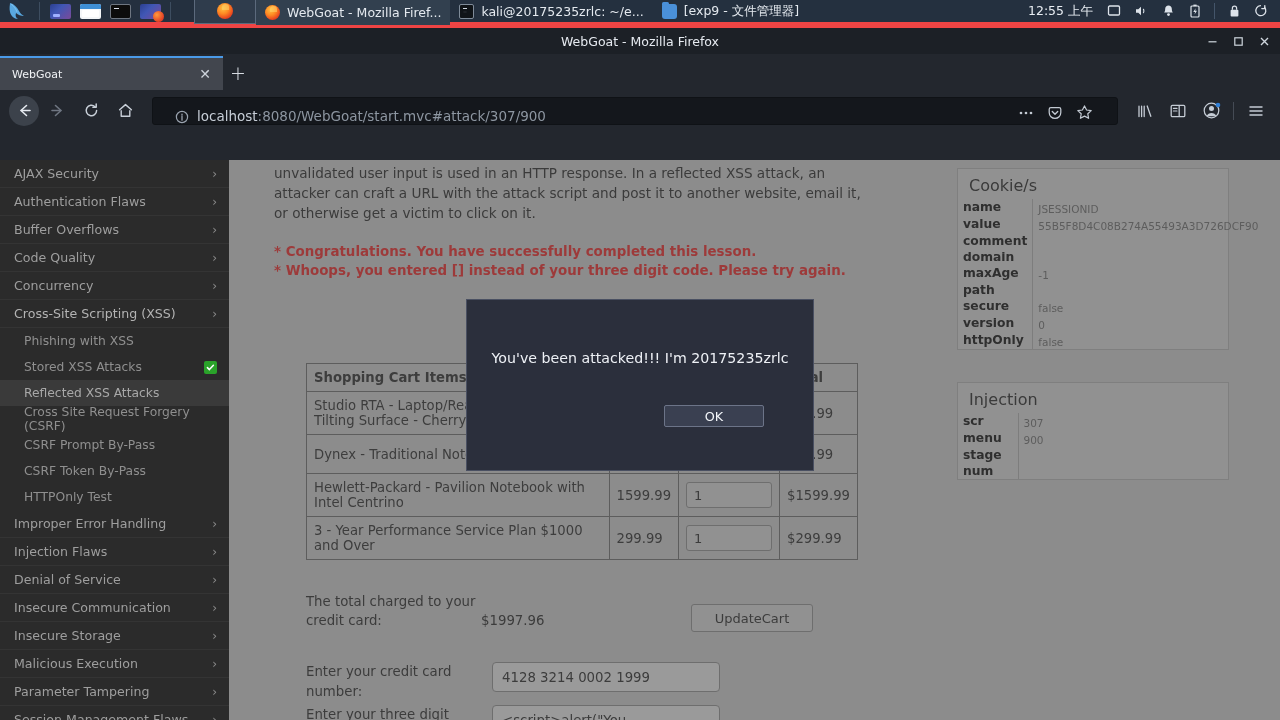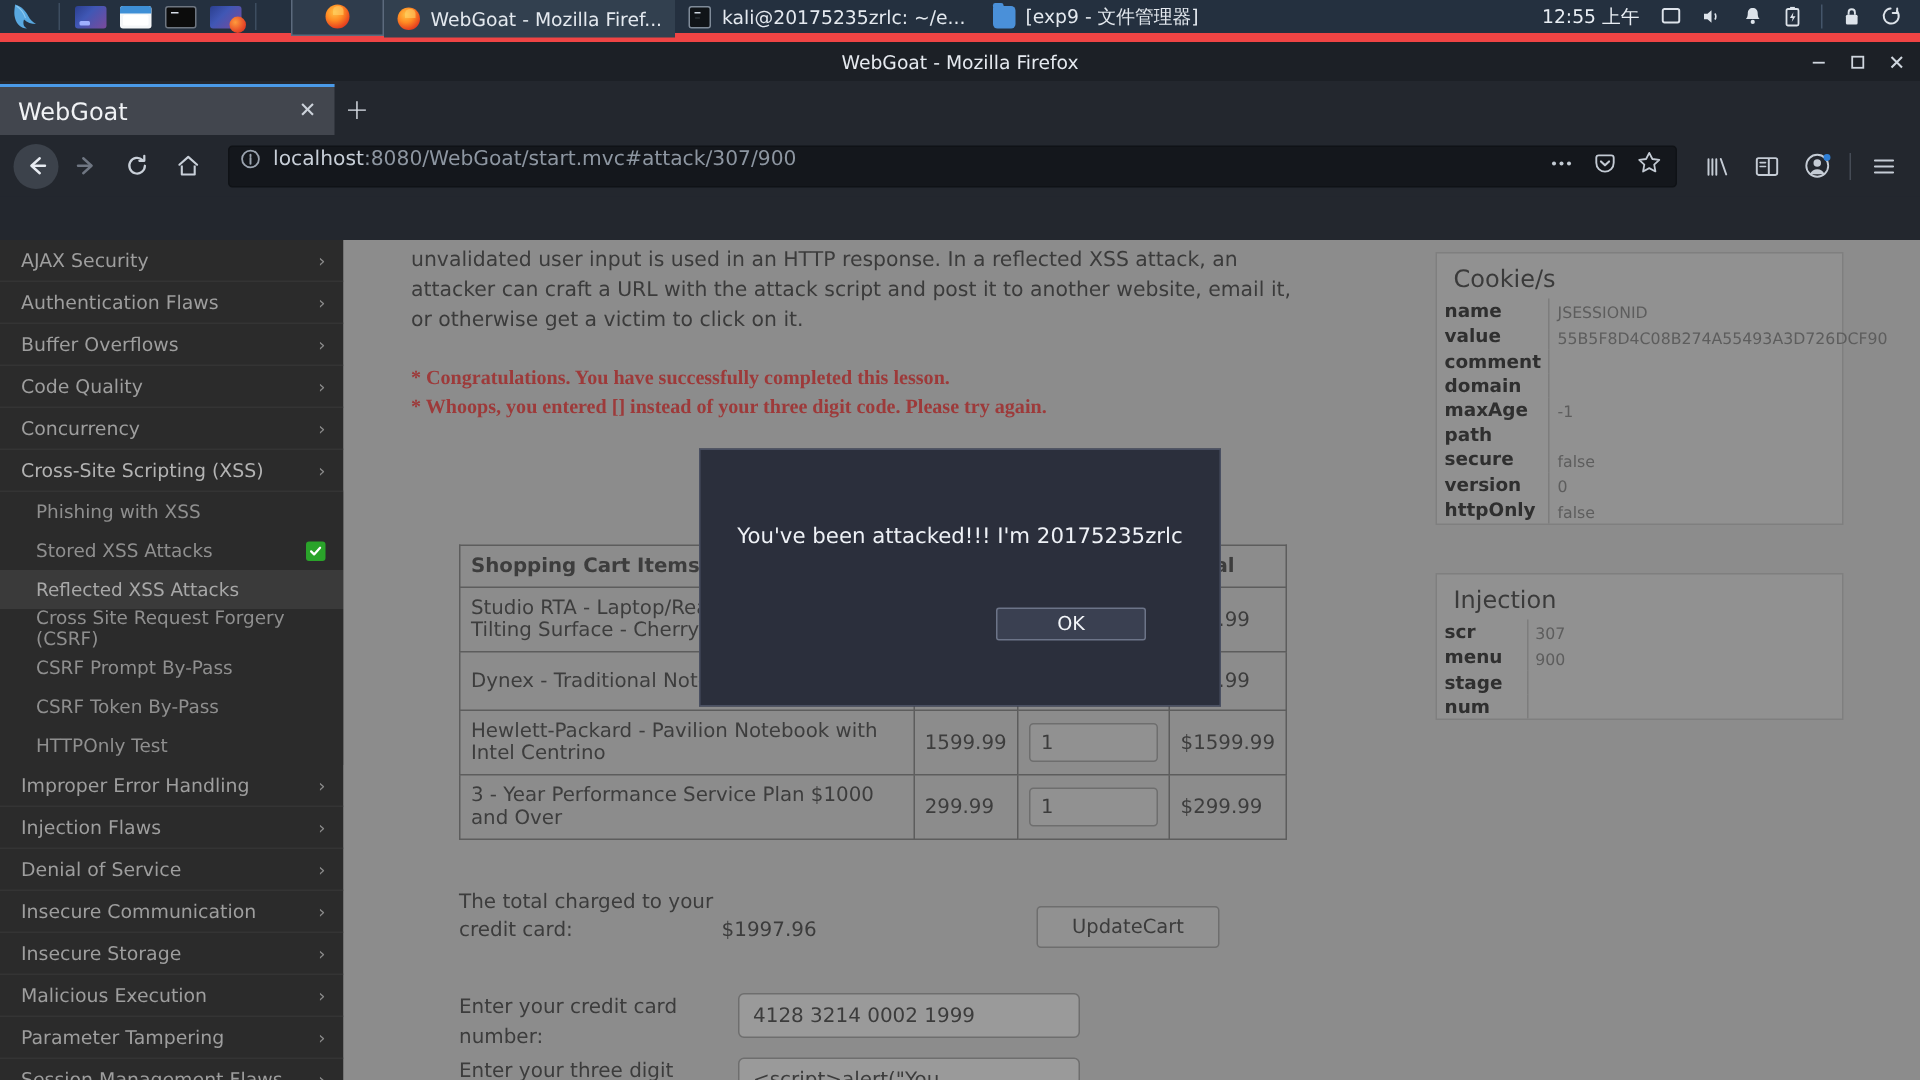--- a/index.html
+++ b/index.html
@@ -74,32 +74,32 @@
   .ff-titlebar .t { font-size: 12.5px; color: #e6eaf0; }
   .win-ctrls { position: absolute; right: 4px; top: 0; height: 26px; display: flex; align-items: center; gap: 2px; }
   .win-btn { width: 24px; height: 24px; display: flex; align-items: center; justify-content: center; color: #cfd6de; font-size: 12px; }
   .win-btn svg{display:block;}
 
   .ff-tabstrip { height: 36px; background: #23272e; display: flex; align-items: flex-end; padding-left: 0; }
   .ff-tab {
     width: 223px; height: 34px; background: #42464e; position: relative;
     display: flex; align-items: center; padding: 0 8px 0 12px; border-top: 2px solid #4a9ae8;
   }
-  .ff-tab .tt { font-size: 16px; color: #f0f2f5; flex: 1; overflow: hidden; text-overflow: ellipsis; white-space: nowrap; }
+  .ff-tab .tt { font-size: 11px; color: #f0f2f5; flex: 1; overflow: hidden; text-overflow: ellipsis; white-space: nowrap; }
   .tab-close { width: 20px; height: 20px; display:flex;align-items:center;justify-content:center; color:#cdd3db; font-size:14px; }
   .newtab { width: 30px; height: 34px; display:flex;align-items:center;justify-content:center; color:#d7dce3; font-size:19px; font-weight:300;}
 
   .ff-navbar { height: 41px; background: #23272e; display: flex; align-items: center; padding: 0 9px; gap: 2px; }
   .nav-btn { width: 32px; height: 30px; display:flex;align-items:center;justify-content:center; border-radius:3px; color:#c9d0d9; }
   .nav-btn.back { background:#3c424b; border-radius:50%; width:30px;height:30px; color:#e7ebf1;}
   .nav-btn.fwd { color: #6f7682; }
   .nav-btn svg{display:block;}
   .urlbar {
     flex: 1 1 auto; height: 28px; background: #14171c; border: 1px solid #0f1216; border-radius: 3px;
-    display: flex; align-items: flex-start; padding: 0 7px; margin: 0 6px 0 9px; gap: 7px;
+    display: flex; align-items: flex-end; padding: 0 22px; margin: 0 6px 0 9px; gap: 7px;
   }
   .urlbar .ident { width: 15px; height:15px; color:#9aa3af; flex:0 0 15px;}
   .url-text { flex: 1; font-size: 13.5px; color: #c7ced7; white-space: nowrap; overflow: hidden; }
   .url-text .dim { color: #8d96a1; }
   .ub-icon { width: 22px; height:22px; display:flex;align-items:center;justify-content:center;color:#c3cad3;}
   .navbar-right { display:flex; align-items:center; gap:3px; padding-left: 4px;}
   .nbr-btn { width: 30px; height:30px; display:flex;align-items:center;justify-content:center; color:#c5ccd5; position:relative;}
   .nbr-sep { width:1px;height:18px;background:#454b55;margin:0 4px;}
 
   
@@ -120,21 +120,21 @@
   .side-sub.sel { background: #3a3a3a; color: #a8a8a8; }
   .side-sub .chk { margin-left:auto; }
   .chk-box { width:13px;height:13px;border-radius:2px;background:#2aa32a;display:flex;align-items:center;justify-content:center;}
   .chk-box svg{display:block;}
   .side-scroll { position:absolute; right:0; top:0; width:7px; height:588px; background:#8f8f8f; }
 
   
   .wg-main { position: absolute; left: 229px; top: 0; width: 1051px; height: 588px; background: #8c8c8c; }
   .lesson-text { position:absolute; left: 45px; top: 3px; width: 600px; font-size: 13.6px; color: #3b3b3b; line-height: 20px; }
   .alert-line { font-size: 13.4px; font-weight: bold; color: #9d3a3a; line-height: 19px; }
-  .alerts { position: absolute; left: 45px; top: 82px; font-family: Liberation Serif, serif; }
+  .alerts { position: absolute; left: 45px; top: 82px; }
 
   table.cart { position: absolute; left: 77px; top: 203px; border-collapse: collapse; width: 552px; }
   table.cart td, table.cart th {
     border: 1px solid #5d5d5d; font-size: 13.2px; color: #3d3d3d;
     padding: 6px 7px; text-align: left; vertical-align: middle; background: #8c8c8c;
   }
   table.cart th { font-weight: bold; }
   td.num { text-align: right; white-space: nowrap; }
   td.qty { padding: 5px 6px; width: 96px; }
   .qty-input {

